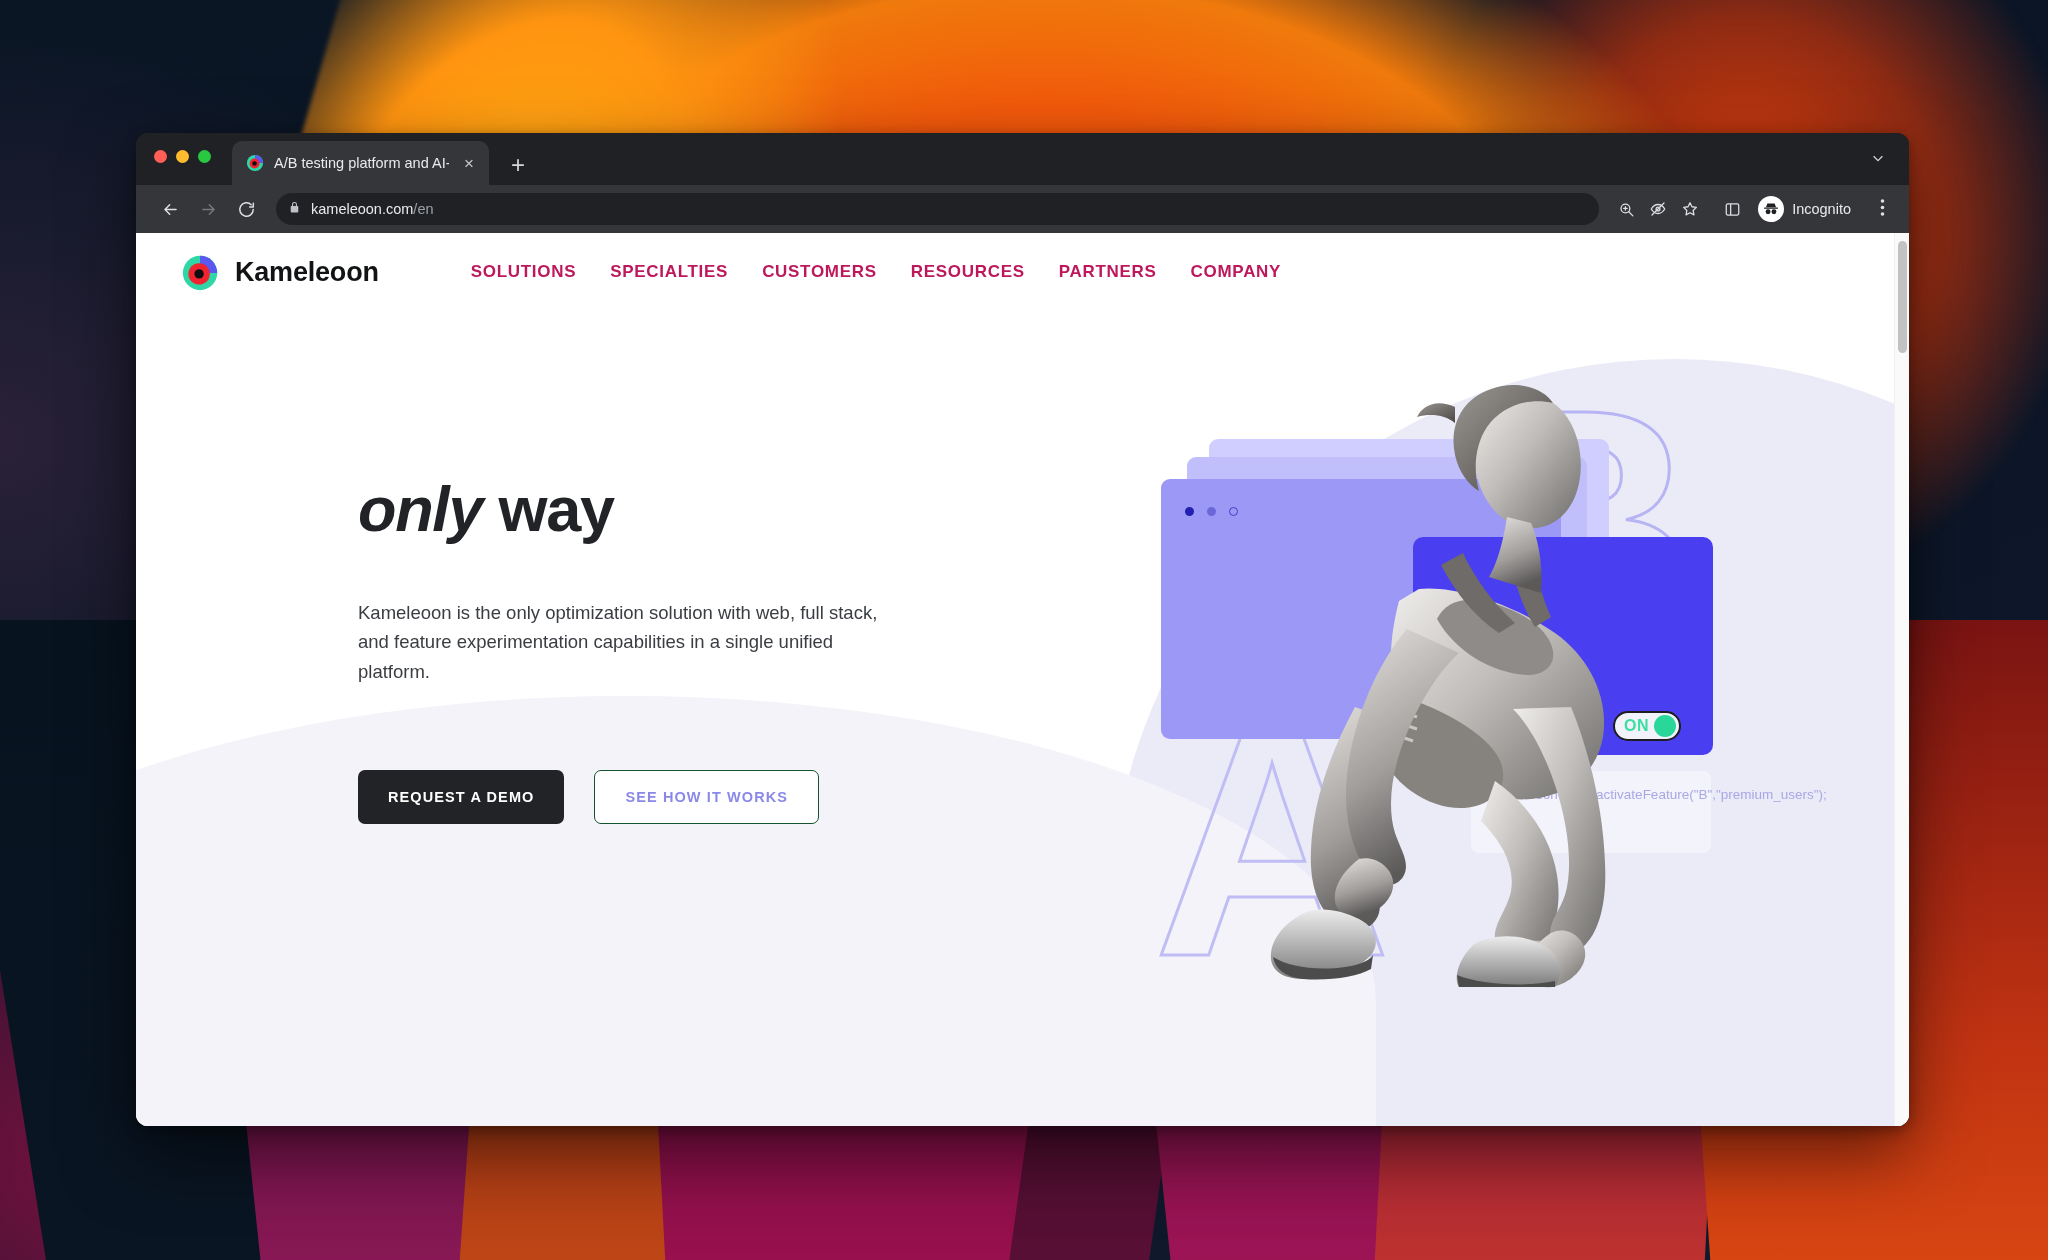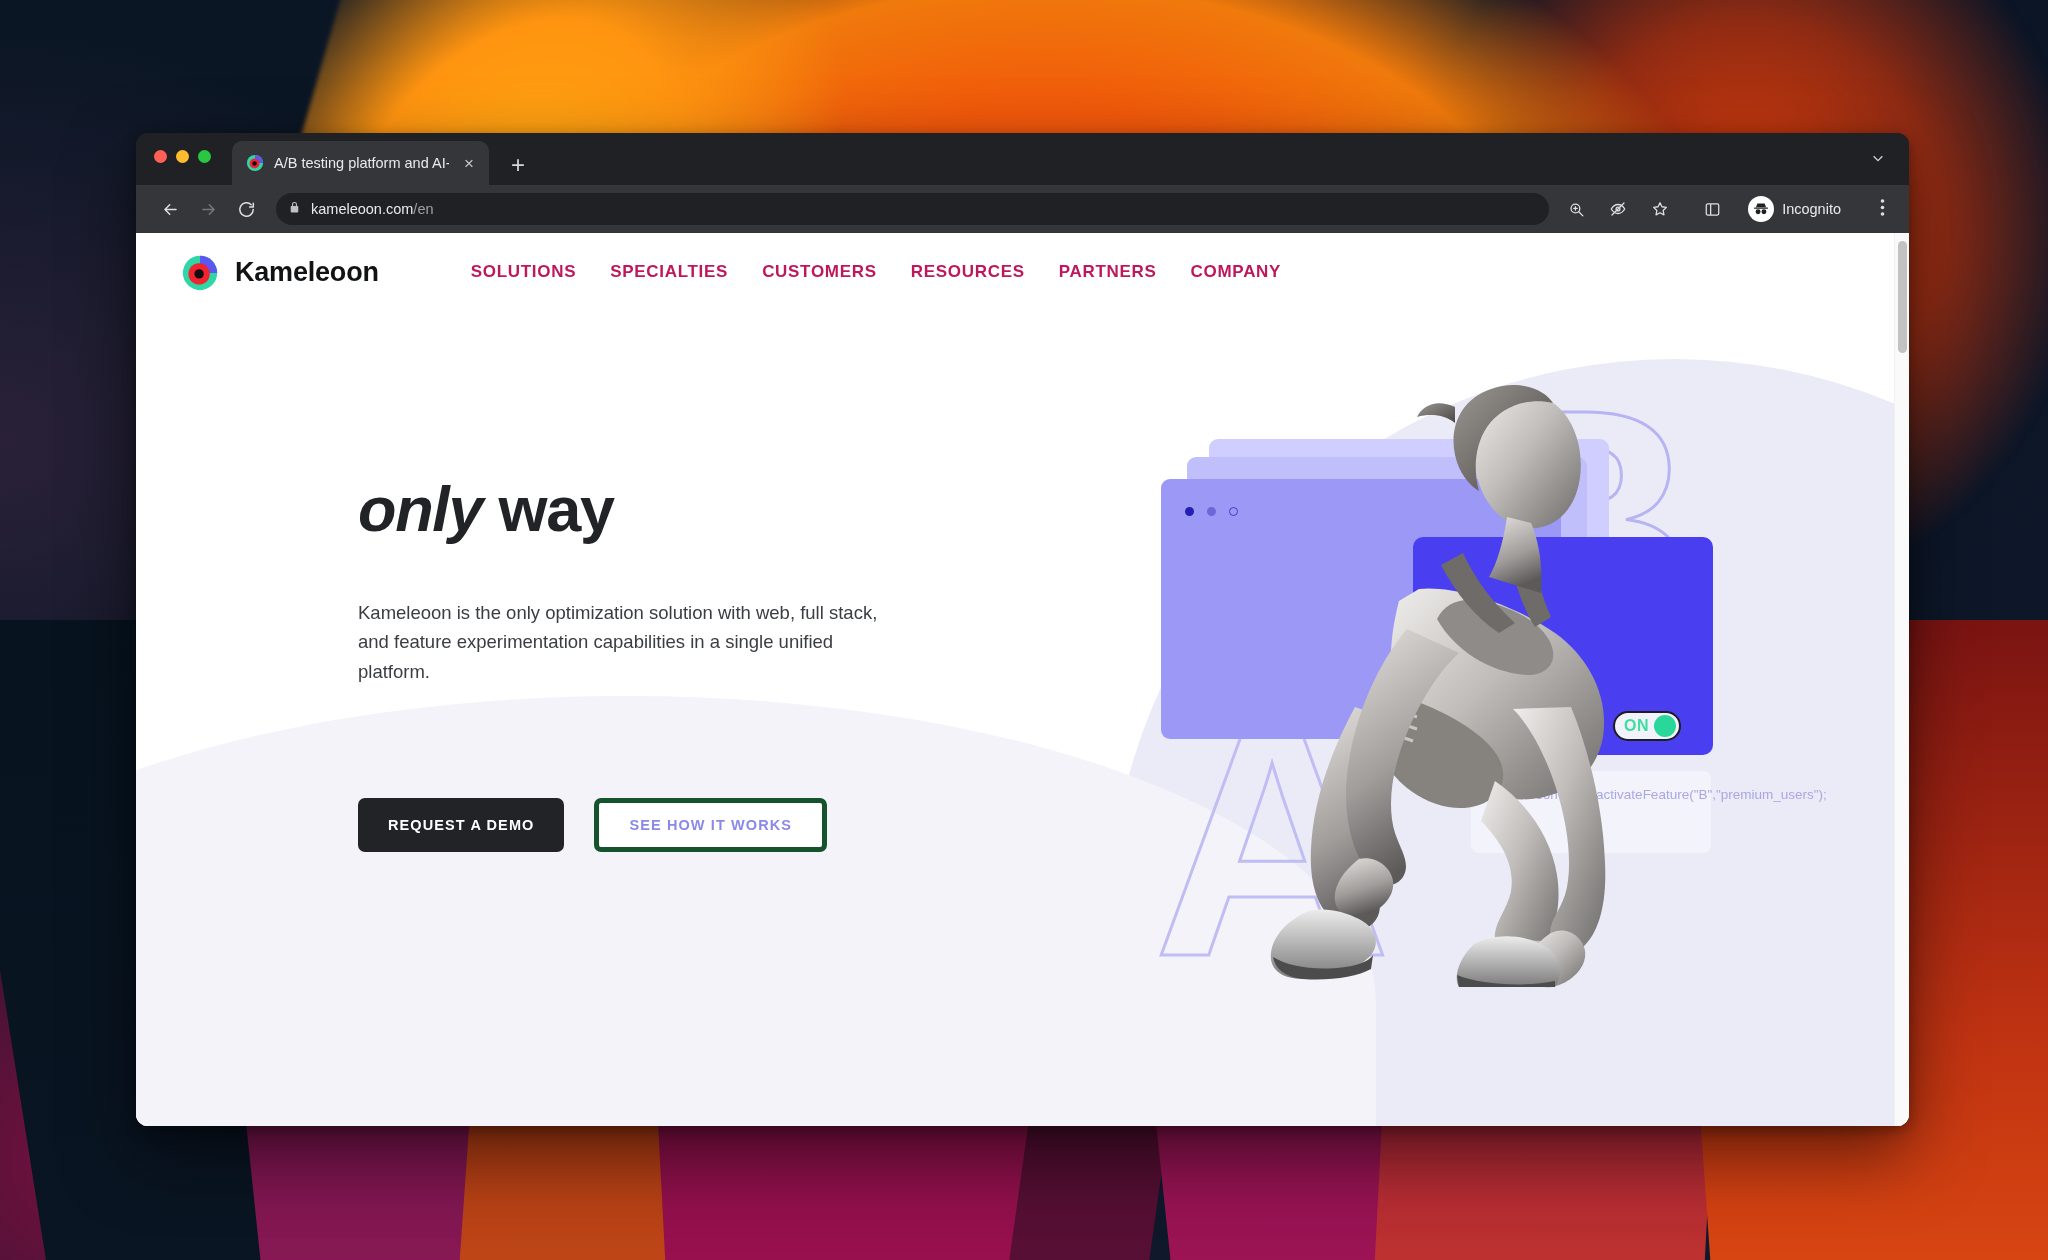--- a/index.html
+++ b/index.html
@@ -157,21 +157,21 @@
     gap: 10px;
     min-width: 0;
   }
   .url {
     font-size: 14.5px;
     color: #e8eaed;
     white-space: nowrap;
   }
   .url .path { color: #9aa0a6; }
 
-  .tb-right { display: flex; align-items: center; gap: 12px; margin-left: 6px; }
+  .tb-right { display: flex; align-items: center; gap: 2px; margin-left: 6px; }
   .tb-icon {
     width: 30px; height: 30px;
     display: flex; align-items: center; justify-content: center;
     color: #dcdfe3;
   }
   .incognito-pill {
     display: flex; align-items: center; gap: 8px;
     height: 30px; padding: 0 12px 0 3px;
     border-radius: 16px;
     margin-left: 6px;
@@ -265,31 +265,31 @@
   .headline .ital { font-style: italic; font-weight: 700; }
   .hero-para {
     margin-top: 54px;
     font-size: 18.5px;
     line-height: 1.58;
     color: #3a3d42;
     max-width: 540px;
   }
   .hero-para + .hero-para { margin-top: 28px; }
 
-  .hero-ctas { margin-top: 112px; display: flex; gap: 30px; }
+  .hero-ctas { margin-top: 84px; display: flex; gap: 30px; }
   .btn-primary {
     background: #212326; color: #fff;
     font-size: 14.5px; font-weight: 700; letter-spacing: 1.1px;
     padding: 19px 30px; border-radius: 7px; border: none;
   }
   .btn-secondary {
     background: #fff; color: #8b89e8;
     font-size: 14.5px; font-weight: 700; letter-spacing: 1.1px;
     padding: 4px 30px; border-radius: 7px;
-    border: 5px solid #14532d;
+    border: 1px solid #14532d;
   }
 
   
   .hero-art {
     position: absolute;
     left: 995px; top: 68px;
     width: 620px; height: 660px;
   }
   .art-letter {
     position: absolute;

